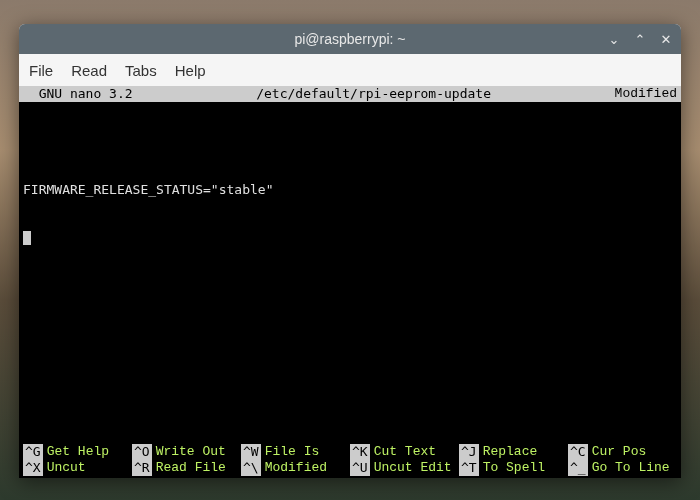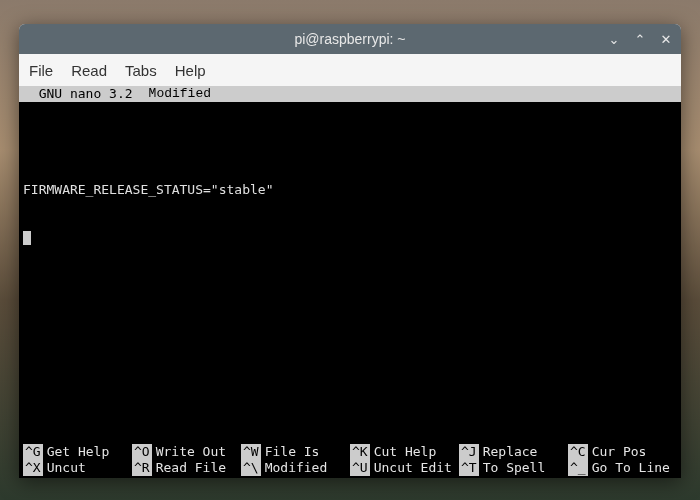--- a/index.html
+++ b/index.html
@@ -116,21 +116,21 @@
       white-space: nowrap;
       overflow: hidden;
     }
     .keytag {
       background: #ccc;
       color: #000;
       padding: 0 2px;
       display: inline-block;
       min-width: 16px;
     }
-    .keylabel { color: #e5e5e5; }
+    .keylabel { color: #bef264; font-family: Liberation Mono, monospace; }
   </style>
 </head>
 <body>
 
 <div class="window">
   <div class="titlebar">
     <span>pi@raspberrypi: ~</span>
     <div class="title-controls">
       <span>⌄</span>
       <span>⌃</span>
@@ -141,20 +141,21 @@
   <div class="menubar">
     <span>File</span>
     <span>Read</span>
     <span>Tabs</span>
     <span>Help</span>
   </div>
 
   <div class="terminal">
     <div class="nano-header">
       <span class="hleft">  GNU nano 3.2</span>
+      <span class="hcenter">/etc/default/rpi-eeprom-update</span>
       <span class="hright">Modified</span>
     </div>
     <div class="nano-body">
       <div class="line"></div>
       <div class="line">FIRMWARE_RELEASE_STATUS="stable"</div>
       <div class="line"><span class="cursor"></span></div>
     </div>
     <div class="nano-footer">
       <div class="footer-row">
         <div class="footer-cell">
@@ -164,21 +165,21 @@
         <div class="footer-cell">
             <span class="keytag">^O</span>
             <span class="keylabel">Write Out</span>
           </div>
         <div class="footer-cell">
             <span class="keytag">^W</span>
             <span class="keylabel">File Is</span>
           </div>
         <div class="footer-cell">
             <span class="keytag">^K</span>
-            <span class="keylabel">Cut Help</span>
+            <span class="keylabel">Cut Text</span>
           </div>
         <div class="footer-cell">
             <span class="keytag">^J</span>
             <span class="keylabel">Replace</span>
           </div>
         <div class="footer-cell">
             <span class="keytag">^C</span>
             <span class="keylabel">Cur Pos</span>
           </div>
       </div>

